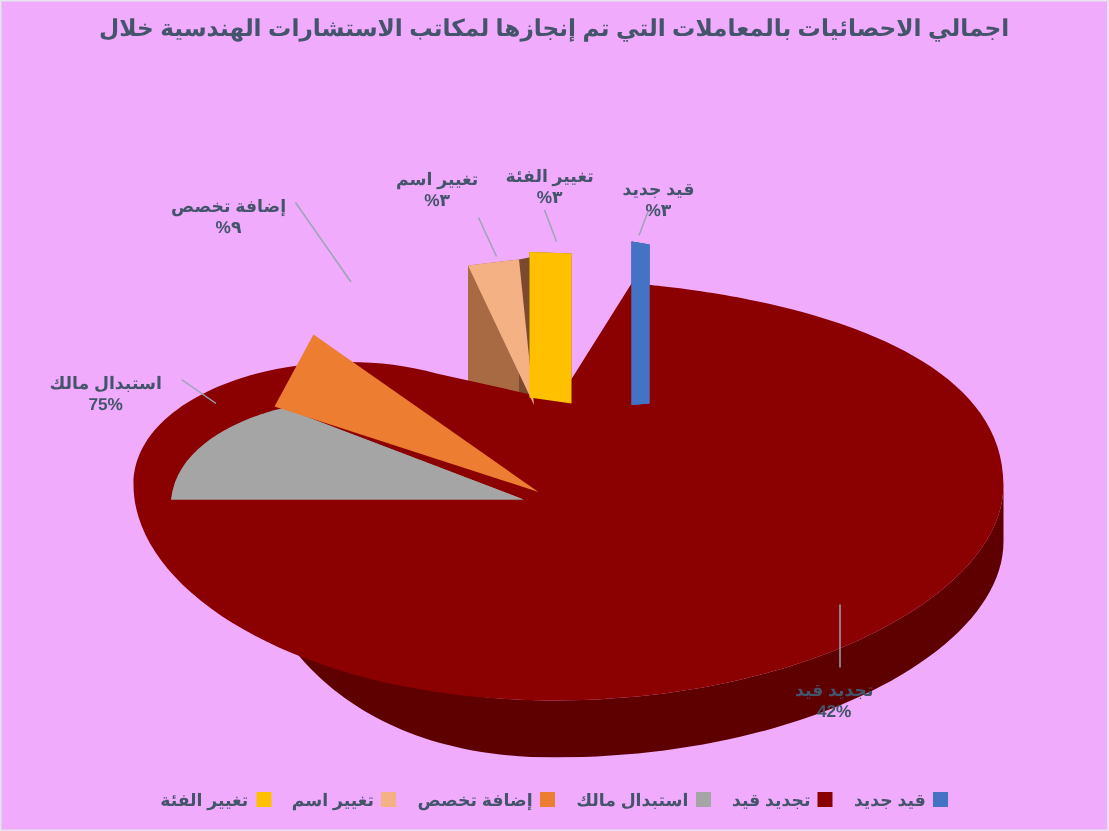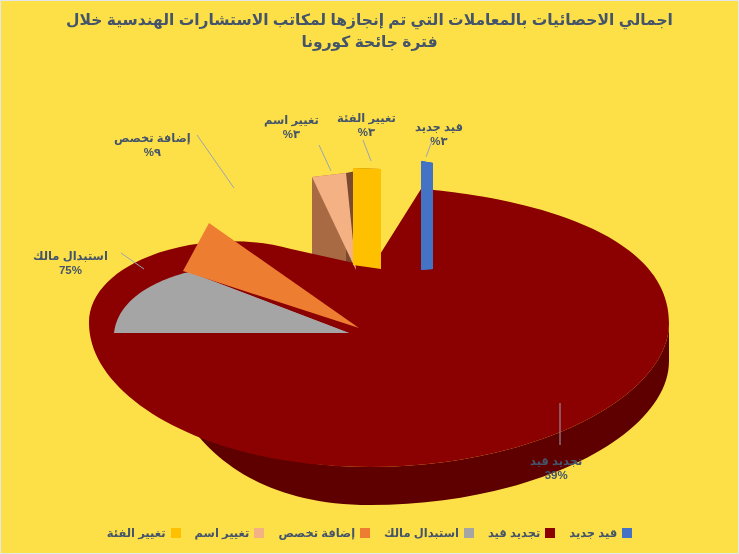--- a/index.html
+++ b/index.html
@@ -4,21 +4,21 @@
 <style>
   html, body {
     margin: 0;
     padding: 0;
     background: #ffffff;
   }
   #chart-root {
     position: relative;
     width: 739px;
     height: 554px;
-    background: #fde047;
+    background: #f0abfc;
     border: 1px solid #e3e6ea;
     box-sizing: border-box;
     overflow: hidden;
     font-family: "Liberation Sans", "DejaVu Sans", sans-serif;
   }
 
   
   #chart-title {
     position: absolute;
     top: 8px;
@@ -101,21 +101,20 @@
     white-space: nowrap;
   }
 </style>
 </head>
 <body>
 
 <div id="chart-root">
 
   <div id="chart-title">
     <span class="ttl-line">اجمالي الاحصائيات  بالمعاملات التي تم إنجازها  لمكاتب الاستشارات الهندسية خلال</span>
-    <span class="ttl-line">فترة جائحة كورونا</span>
   </div>
 
   <div id="plot-area">
 
     <svg id="pie-svg" width="739" height="432" viewBox="0 0 739 432">
 
       <g>
         <path d="M 352,95 L 352,192 L 380,200 L 380,96 Z" fill="#8C6900"></path>
       </g>
 
@@ -204,21 +203,21 @@
       <span class="dl-val">٩%</span>
     </div>
 
     <div class="data-label" style="left:32px; top:176px;">
       <span class="dl-name">استبدال مالك</span>
       <span class="dl-val">75%</span>
     </div>
 
     <div class="data-label" style="left:529px; top:381px;">
       <span class="dl-name">تجديد قيد</span>
-      <span class="dl-val">39%</span>
+      <span class="dl-val">42%</span>
     </div>
 
   </div>
 
   <div id="legend">
 
     <div class="legend-item">
       <span class="legend-swatch" style="background:#4472C4"></span>
       <span class="legend-text">قيد جديد</span>
     </div>

